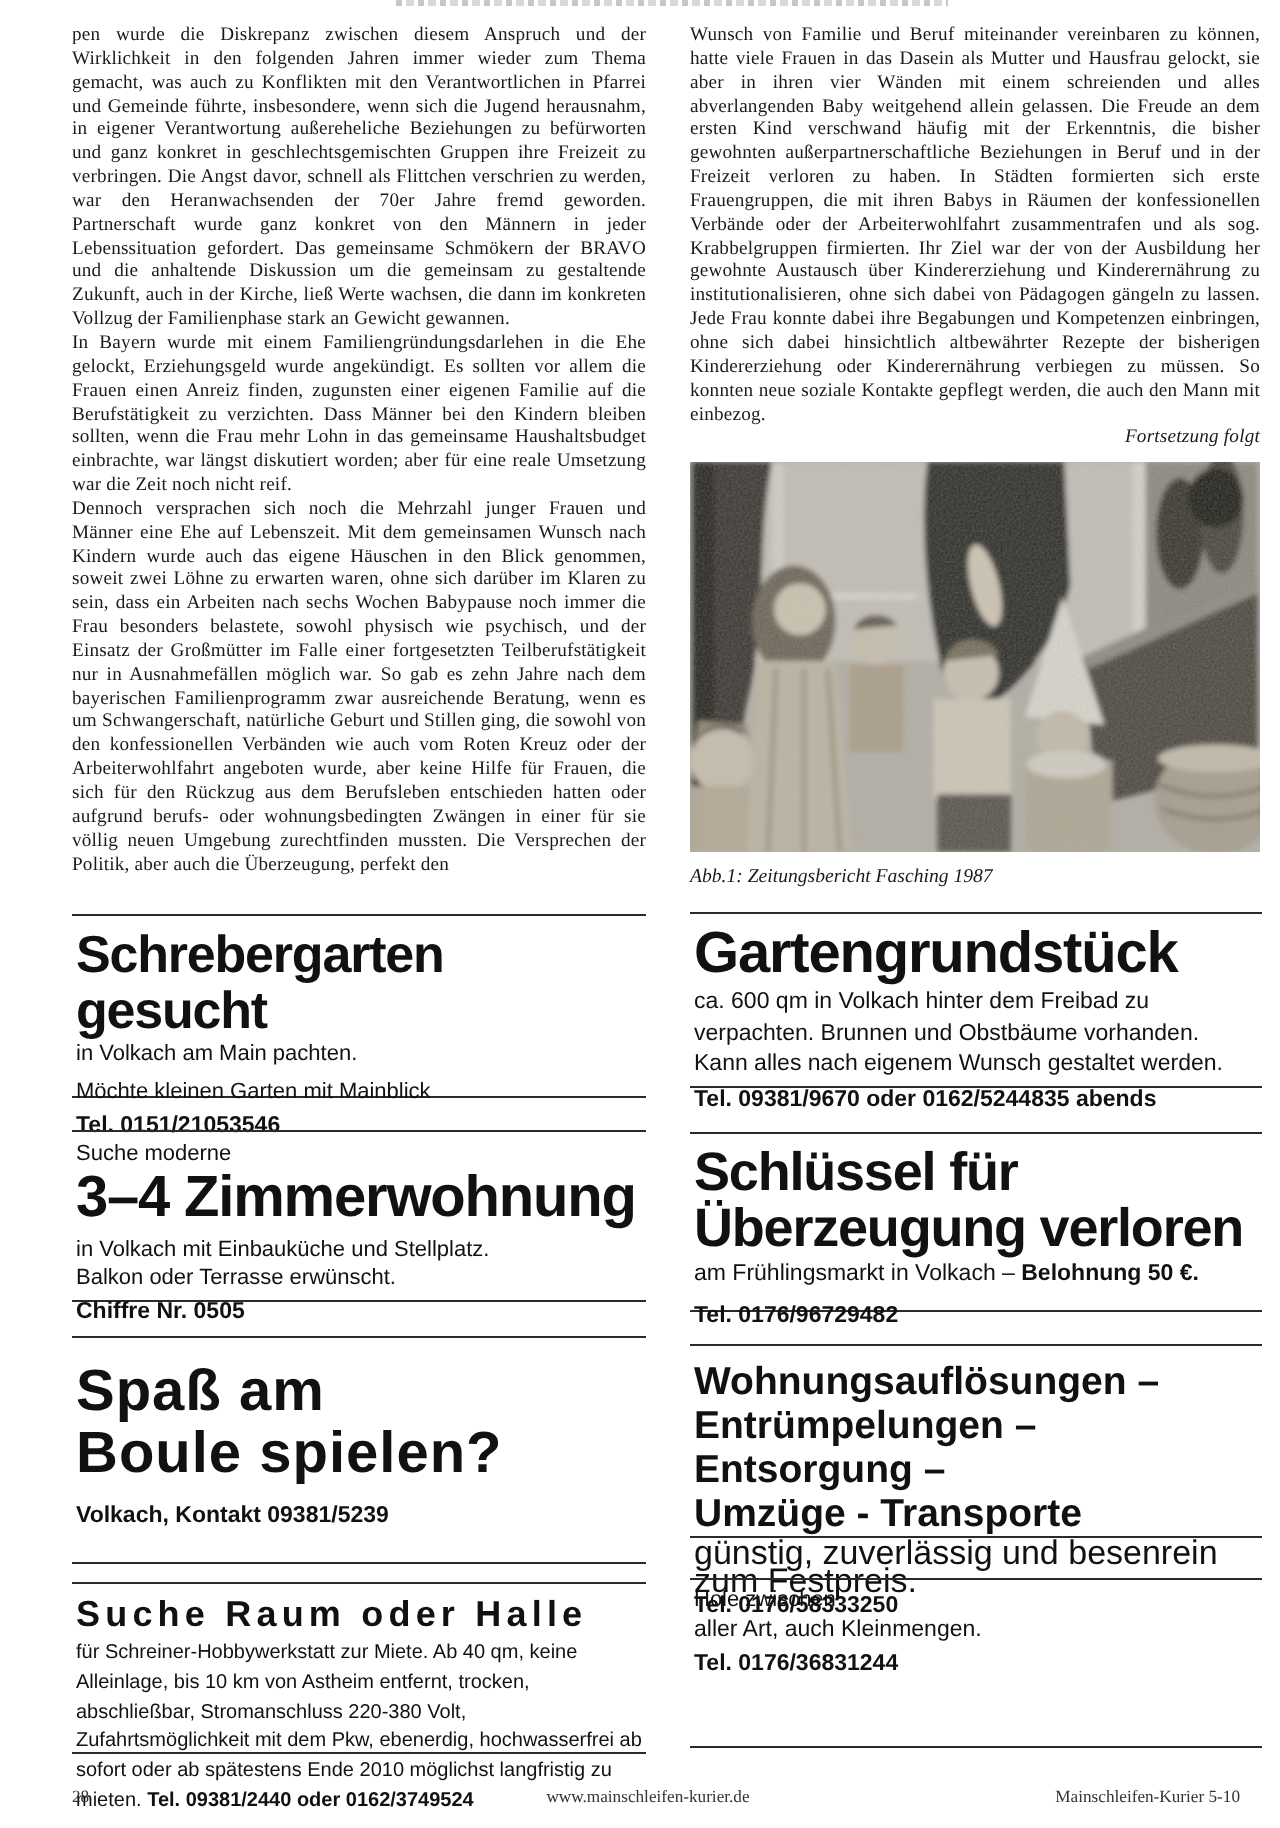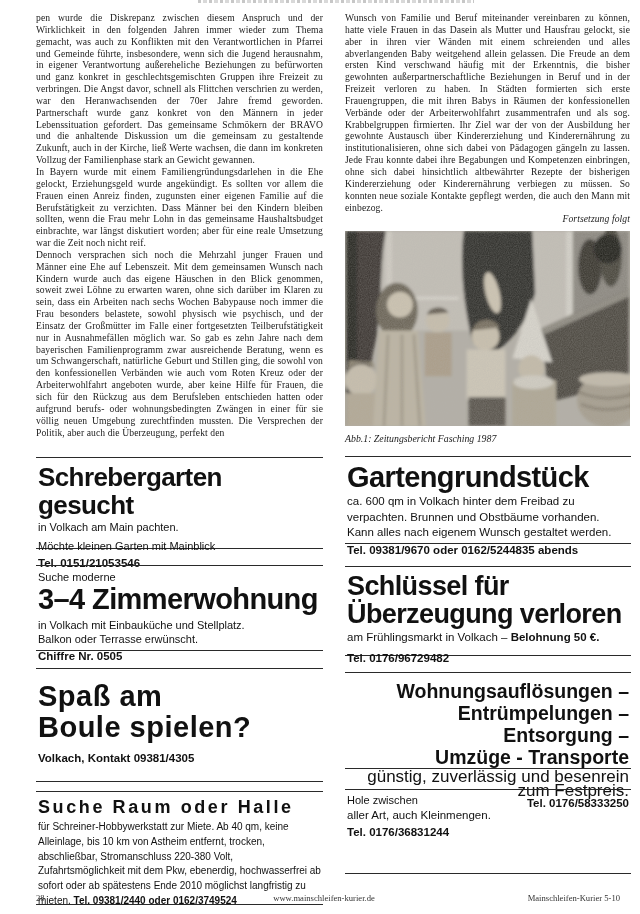--- a/index.html
+++ b/index.html
@@ -143,42 +143,42 @@
   <p class="kicker">Suche moderne</p>
   <p class="head-l">3–4 Zimmerwohnung</p>
   <p class="body-tight" style="margin-top:5px;">in Volkach mit Einbauküche und Stellplatz.</p>
   <p class="body-tight" style="margin-top:0;">Balkon oder Terrasse erwünscht.</p>
   <p class="tel" style="margin-top:4px;">Chiffre Nr. 0505</p>
 </div>
 
 <div class="ad ad-l" style="top:668px;height:114px;padding-top:12px;">
   <p class="head-boule">Spaß am
 Boule spielen?</p>
-  <p class="contact">Volkach, Kontakt 09381/4305</p>
+  <p class="contact">Volkach, Kontakt 09381/5239</p>
 </div>
 
-<div class="ad ad-l" style="top:791px;height:114px;">
+<div class="ad ad-l" style="top:791px;height:86px;">
   <p class="head-spaced">Suche Raum oder Halle</p>
   <p class="body-small"><span>für Schreiner-Hobbywerkstatt zur Miete. Ab 40 qm, keine Alleinlage, bis 10 km von Astheim entfernt, trocken, abschließbar, Stromanschluss 220-380 Volt, Zufahrtsmöglichkeit mit dem Pkw, ebenerdig, hochwasserfrei ab sofort oder ab spätestens Ende 2010 möglichst langfristig zu mieten. </span><span class="b" style="font-weight:bold;">Tel. 09381/2440 oder 0162/3749524</span></p>
 </div>
 
 <div class="ad ad-r" style="top:456px;height:88px;">
   <p class="head-l">Gartengrundstück</p>
   <p class="body-tight" style="margin-top:2px;line-height:15.5px;font-size:11.5px;">ca. 600 qm in Volkach hinter dem Freibad zu verpachten. Brunnen und Obstbäume vorhanden. Kann alles nach eigenem Wunsch gestaltet werden.</p>
   <p class="tel" style="margin-top:3px;">Tel. 09381/9670 oder 0162/5244835 abends</p>
 </div>
 
 <div class="ad ad-r" style="top:566px;height:90px;">
   <p class="head-xl" style="font-size:27px;line-height:28px;">Schlüssel für
 Überzeugung verloren</p>
   <p class="body-tight" style="font-size:11.5px;"><span>am Frühlingsmarkt in Volkach – </span><span class="b" style="font-weight:bold;">Belohnung 50 €.</span></p>
   <p class="tel" style="margin-top:7px;">Tel. 0176/96729482</p>
 </div>
 
-<div class="ad ad-r" style="top:672px;height:97px;padding-top:7px;text-align:right;">
+<div class="ad ad-r" style="top:672px;height:97px;padding-top:7px;">
   <p class="head-m">Wohnungsauflösungen –
 Entrümpelungen – Entsorgung –
 Umzüge - Transporte</p>
   <p class="body-tight" style="font-size:17px;margin-top:2px;">günstig, zuverlässig und besenrein zum Festpreis.</p>
   <p class="tel" style="margin-top:0;">Tel. 0176/58333250</p>
 </div>
 
 <div class="ad ad-r" style="top:789px;height:85px;padding-top:4px;">
   <p class="kicker">Hole zwischen</p>
   <p class="body-tight" style="font-size:11.5px;margin-top:3px;">aller Art, auch Kleinmengen.</p>

